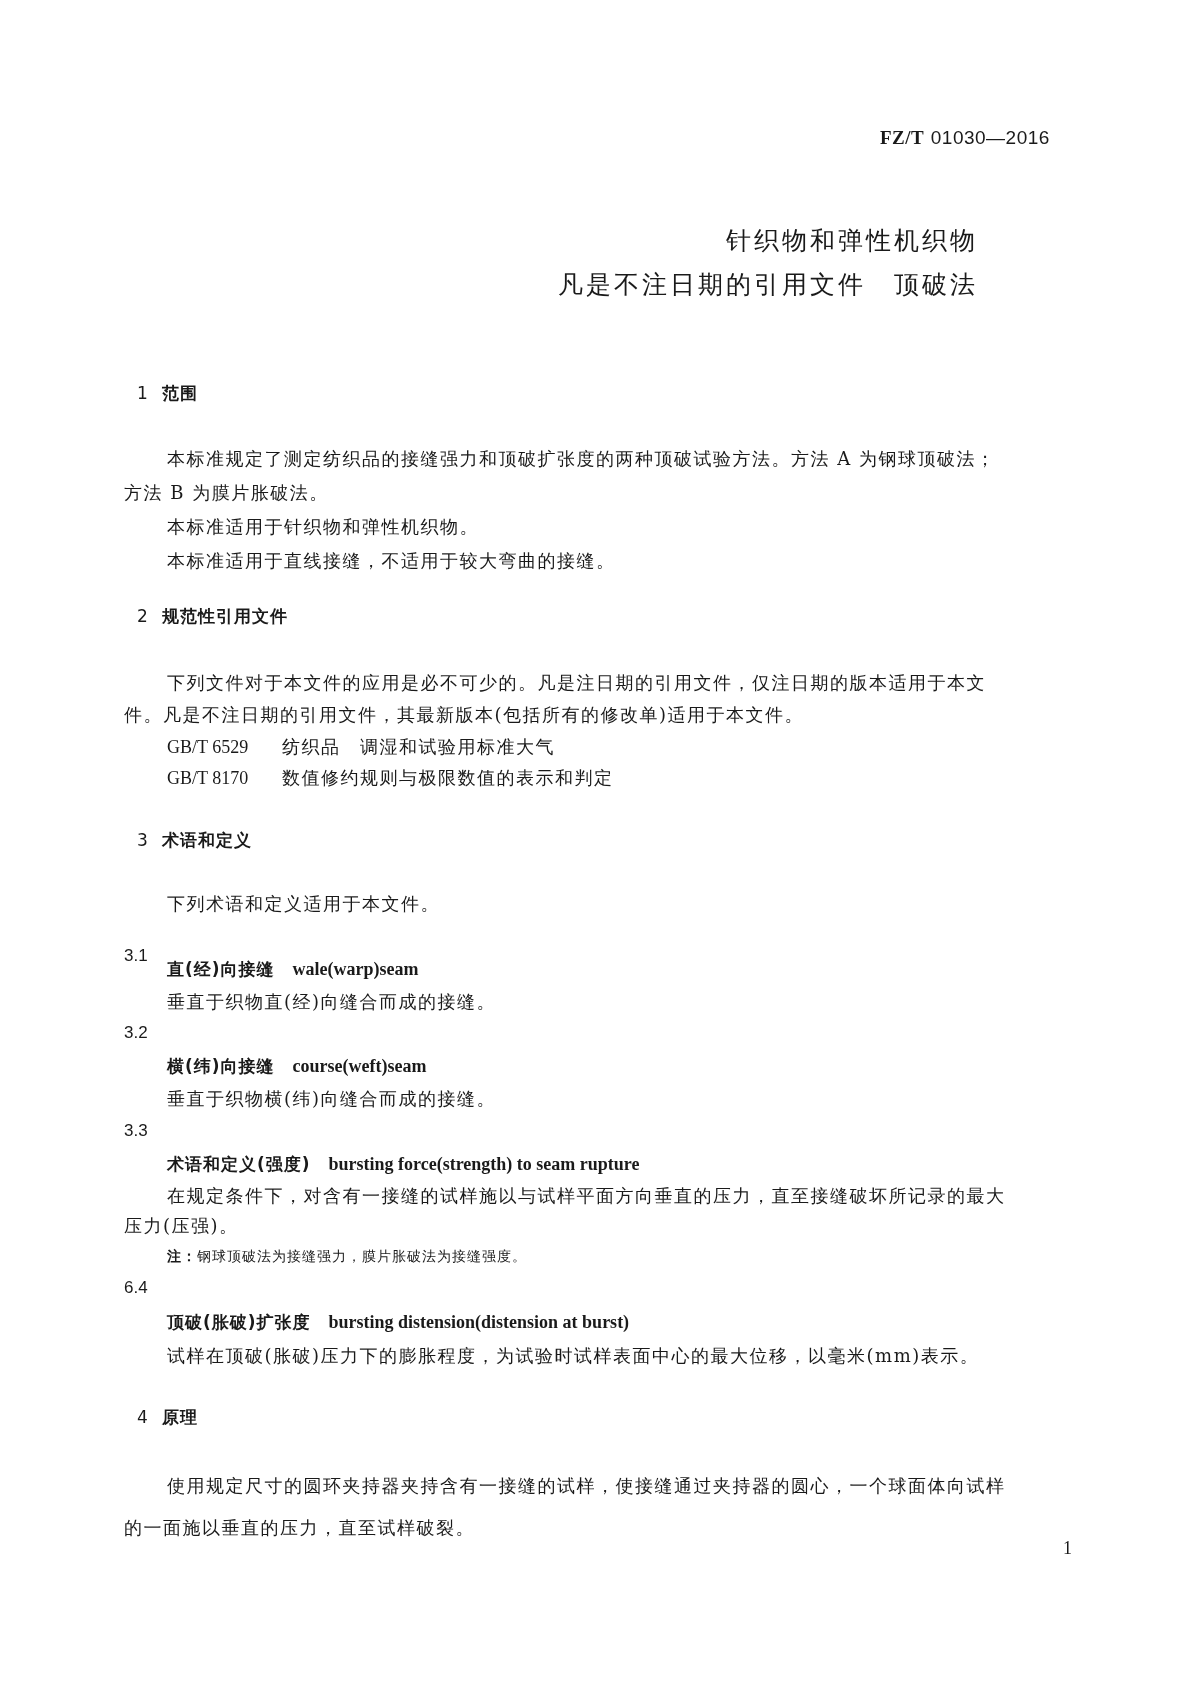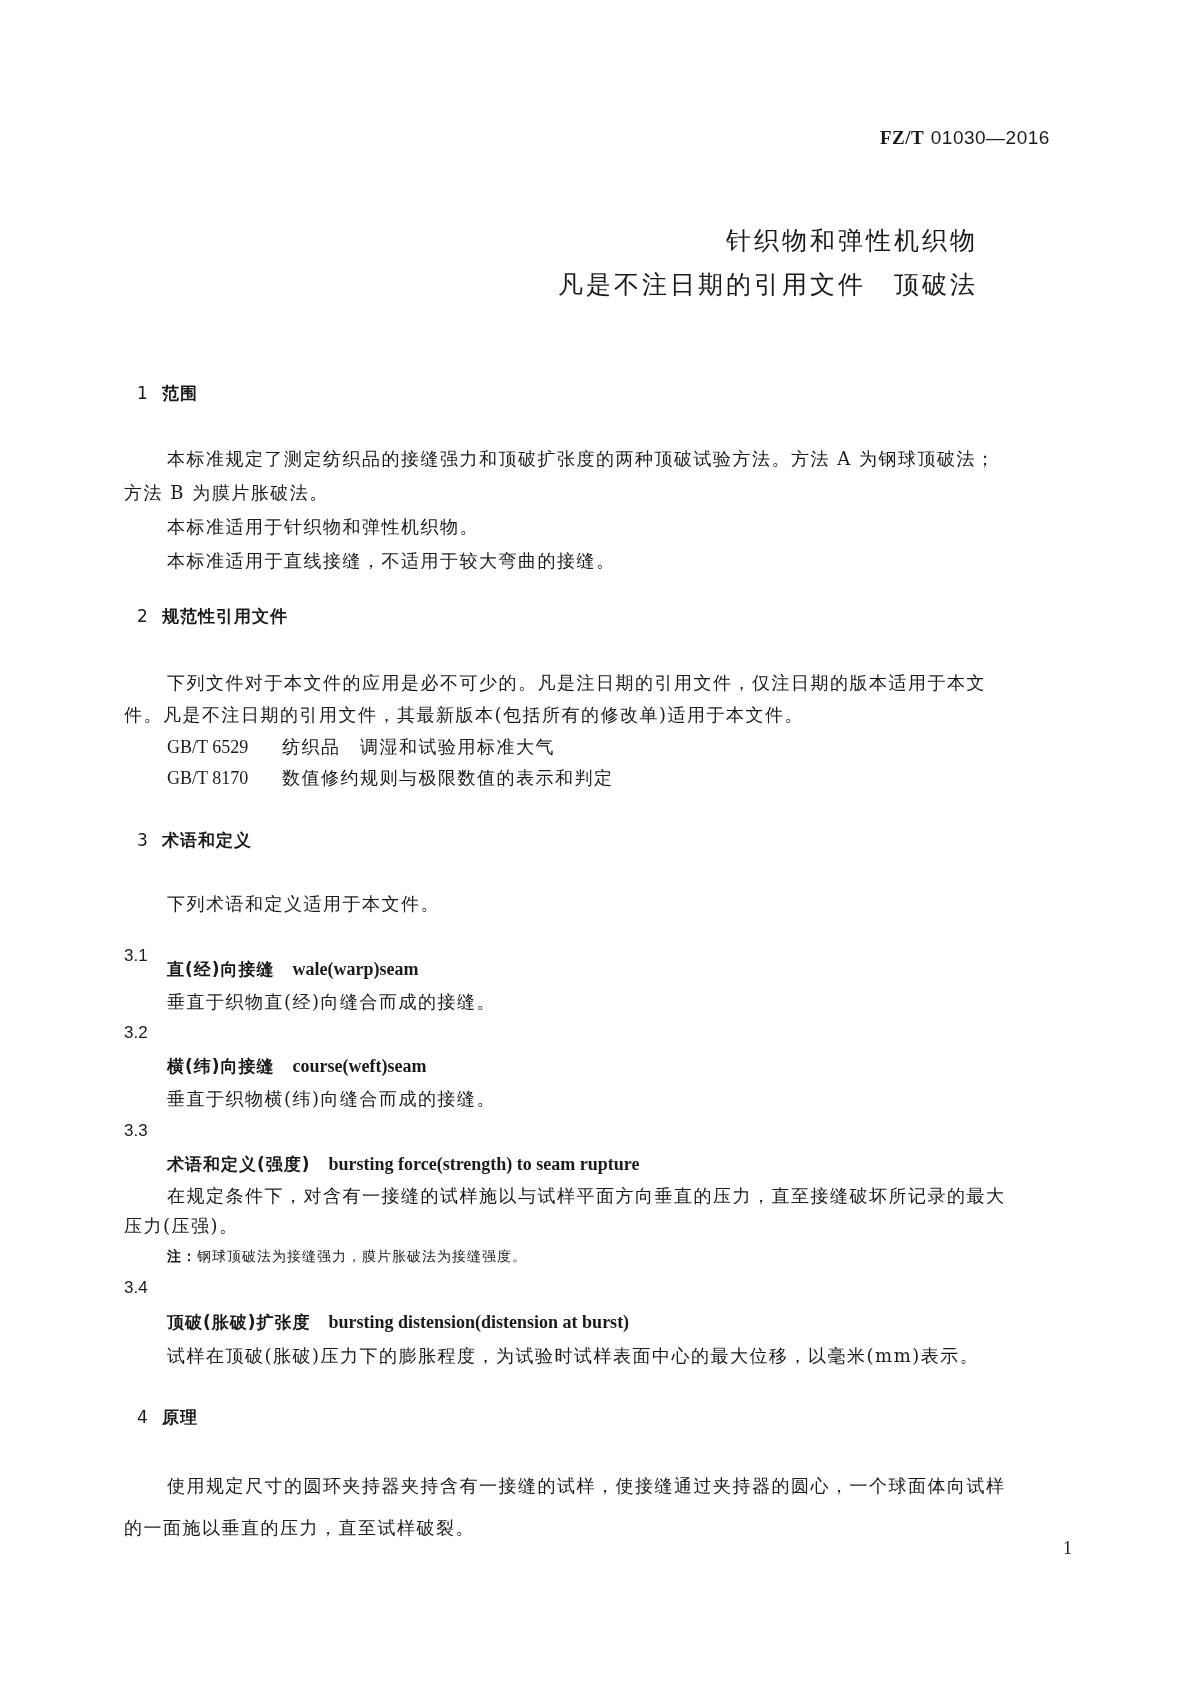--- a/index.html
+++ b/index.html
@@ -75,21 +75,21 @@
 <div class="abs sub" style="top:1121px;">3.3</div>
 <div class="abs term" style="top:1153px;">
   <span>术语和定义(强度)</span><span class="en">bursting force(strength) to seam rupture</span>
 </div>
 <div class="abs p ind" style="top:1184px;">在规定条件下，对含有一接缝的试样施以与试样平面方向垂直的压力，直至接缝破坏所记录的最大</div>
 <div class="abs p flush" style="top:1214px;">压力(压强)。</div>
 <div class="abs note" style="top:1248px;">
   <span class="lbl">注：</span><span>钢球顶破法为接缝强力，膜片胀破法为接缝强度。</span>
 </div>
 
-<div class="abs sub" style="top:1278px;">3.4</div>
+<div class="abs sub" style="top:1278px;">6.4</div>
 <div class="abs term" style="top:1311px;">
   <span>顶破(胀破)扩张度</span><span class="en">bursting distension(distension at burst)</span>
 </div>
 <div class="abs p ind" style="top:1344px;">试样在顶破(胀破)压力下的膨胀程度，为试验时试样表面中心的最大位移，以毫米(mm)表示。</div>
 
 <div class="abs h" style="top:1406px;">
   <span class="n">4</span><span>原理</span>
 </div>
 <div class="abs p ind" style="top:1474px;">使用规定尺寸的圆环夹持器夹持含有一接缝的试样，使接缝通过夹持器的圆心，一个球面体向试样</div>
 <div class="abs p flush" style="top:1504px;margin-top:12px;">的一面施以垂直的压力，直至试样破裂。</div>

